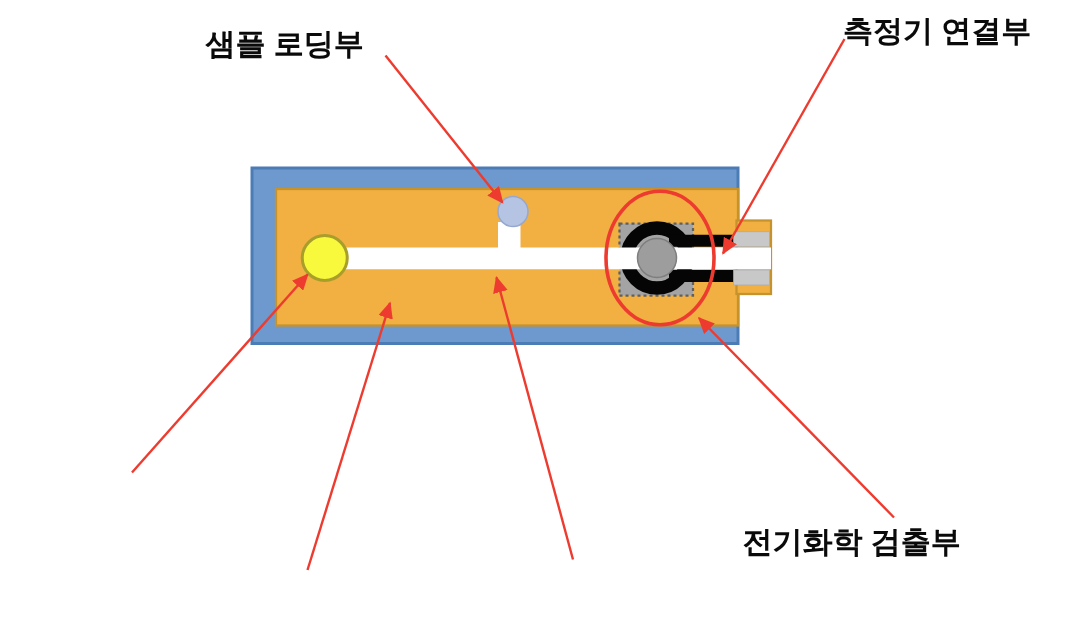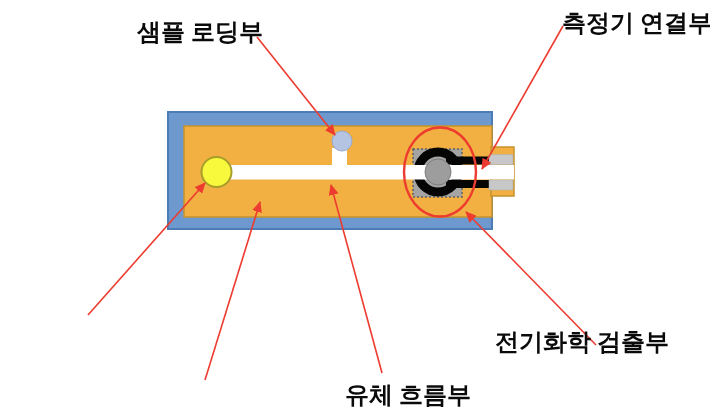--- a/index.html
+++ b/index.html
@@ -8,26 +8,25 @@
     width: 710px;
     height: 419px;
     background: #ffffff;
     overflow: hidden;
     font-family: "Liberation Sans", "DejaVu Sans", sans-serif;
   }
   .stage svg { position: absolute; inset: 0; display: block; }
   .lbl {
     position: absolute;
     font-weight: 700;
-    font-size: 24px;
+    font-size: 20px;
     line-height: 1.05;
     color: var(--label-text, #0a0a0a);
     white-space: nowrap;
     user-select: none;
-    font-family: Liberation Serif, serif;
   }
   
   .frame      { fill: var(--frame-blue); stroke: var(--frame-blue-border); stroke-width: 2; }
   .body       { fill: var(--body-orange); stroke: var(--body-orange-border); stroke-width: 1.5; }
   .pad        { fill: var(--electrode-pad-gray); stroke: #5f5f5f; stroke-width: 1.5; stroke-dasharray: 2 2; }
   .ring       { fill: none; stroke: var(--electrode-black); stroke-width: 9; }
   .channel    { fill: var(--channel-white); }
   .lead       { fill: var(--electrode-black); }
   .pin        { fill: var(--connector-silver); stroke: #aaaaaa; stroke-width: 0.5; }
   .welec      { fill: var(--working-electrode-gray); stroke: #7e7e7e; stroke-width: 1; }
@@ -82,16 +81,15 @@
     <line class="arrow" x1="382" y1="373" x2="331" y2="185" marker-end="url(#ah)"></line>
     <line class="arrow" x1="596" y1="345" x2="466" y2="212" marker-end="url(#ah)"></line>
   </svg>
 
   <div class="lbl" style="left:137px; top:20px;">샘플 로딩부</div>
 
   <div class="lbl" style="left:562px; top:11px;">측정기 연결부</div>
 
 
 
-  <div class="lbl" style="left:345px; top:383px;">유체 흐름부</div>
 
-  <div class="lbl" style="left:495px; top:330px;">전기화학 검출부</div>
+  <div class="lbl" style="left:495px; top:352px;">전기화학 검출부</div>
 </div>
 
 </body></html>

